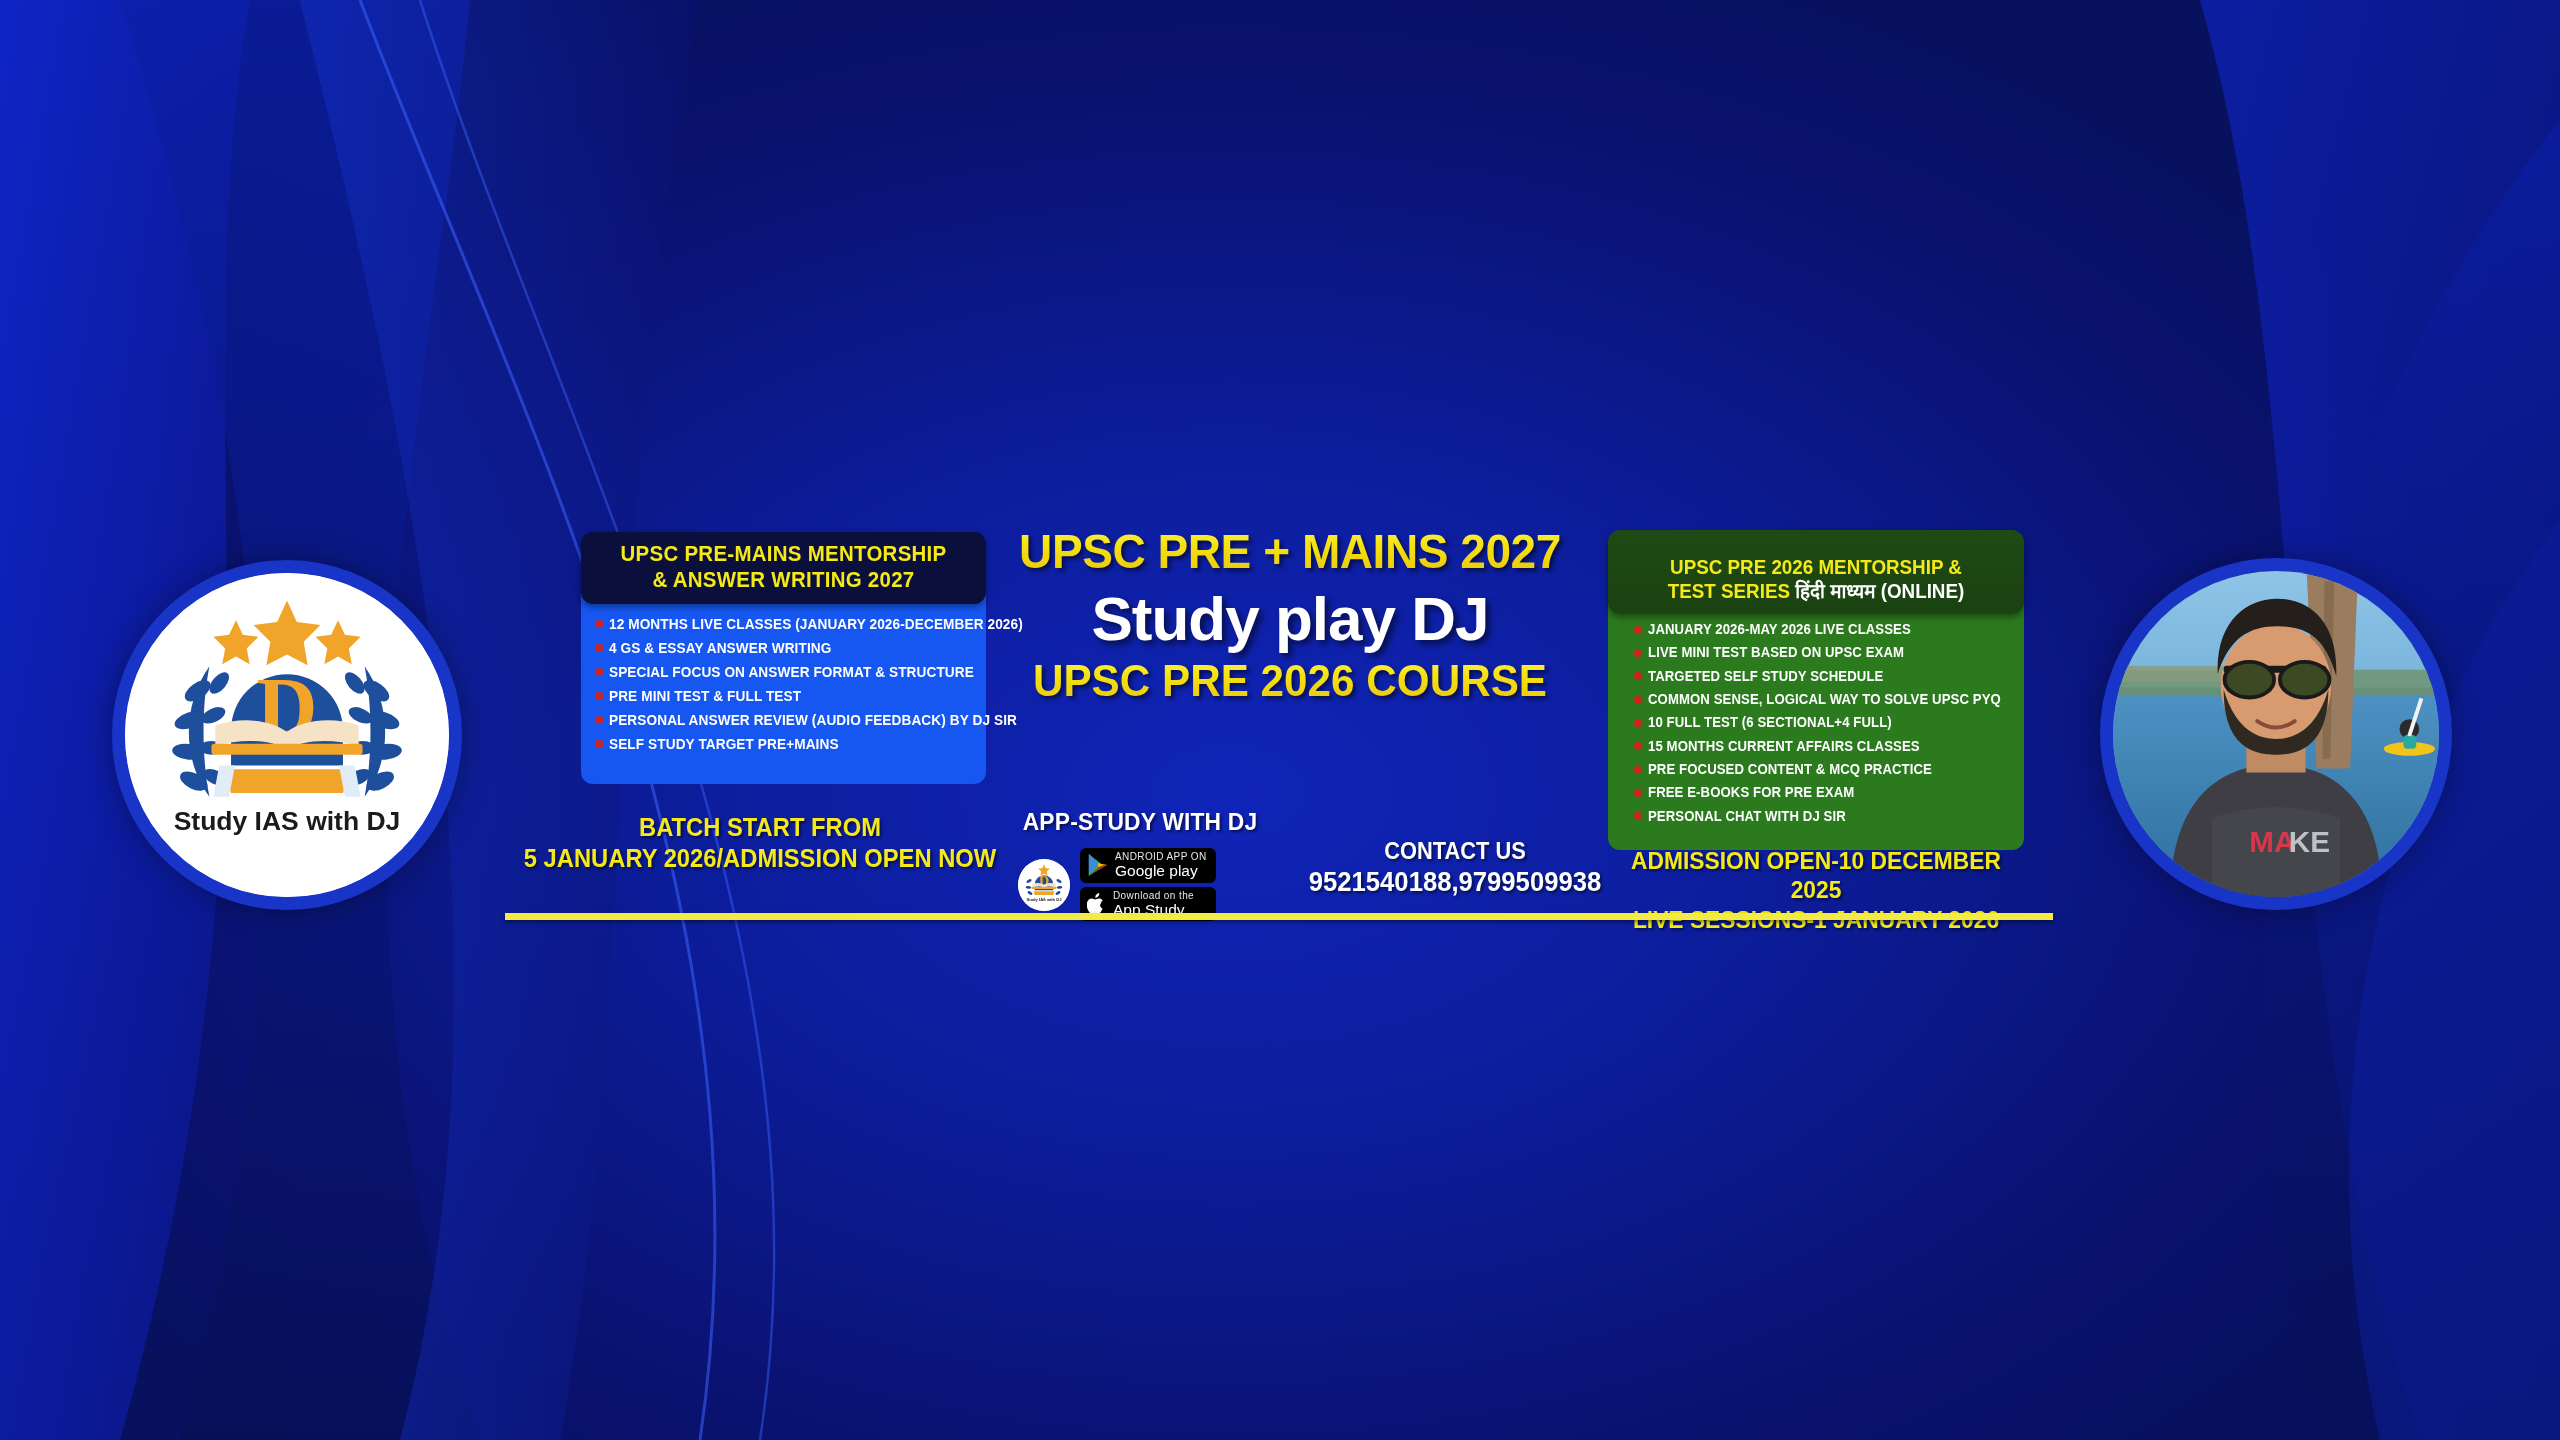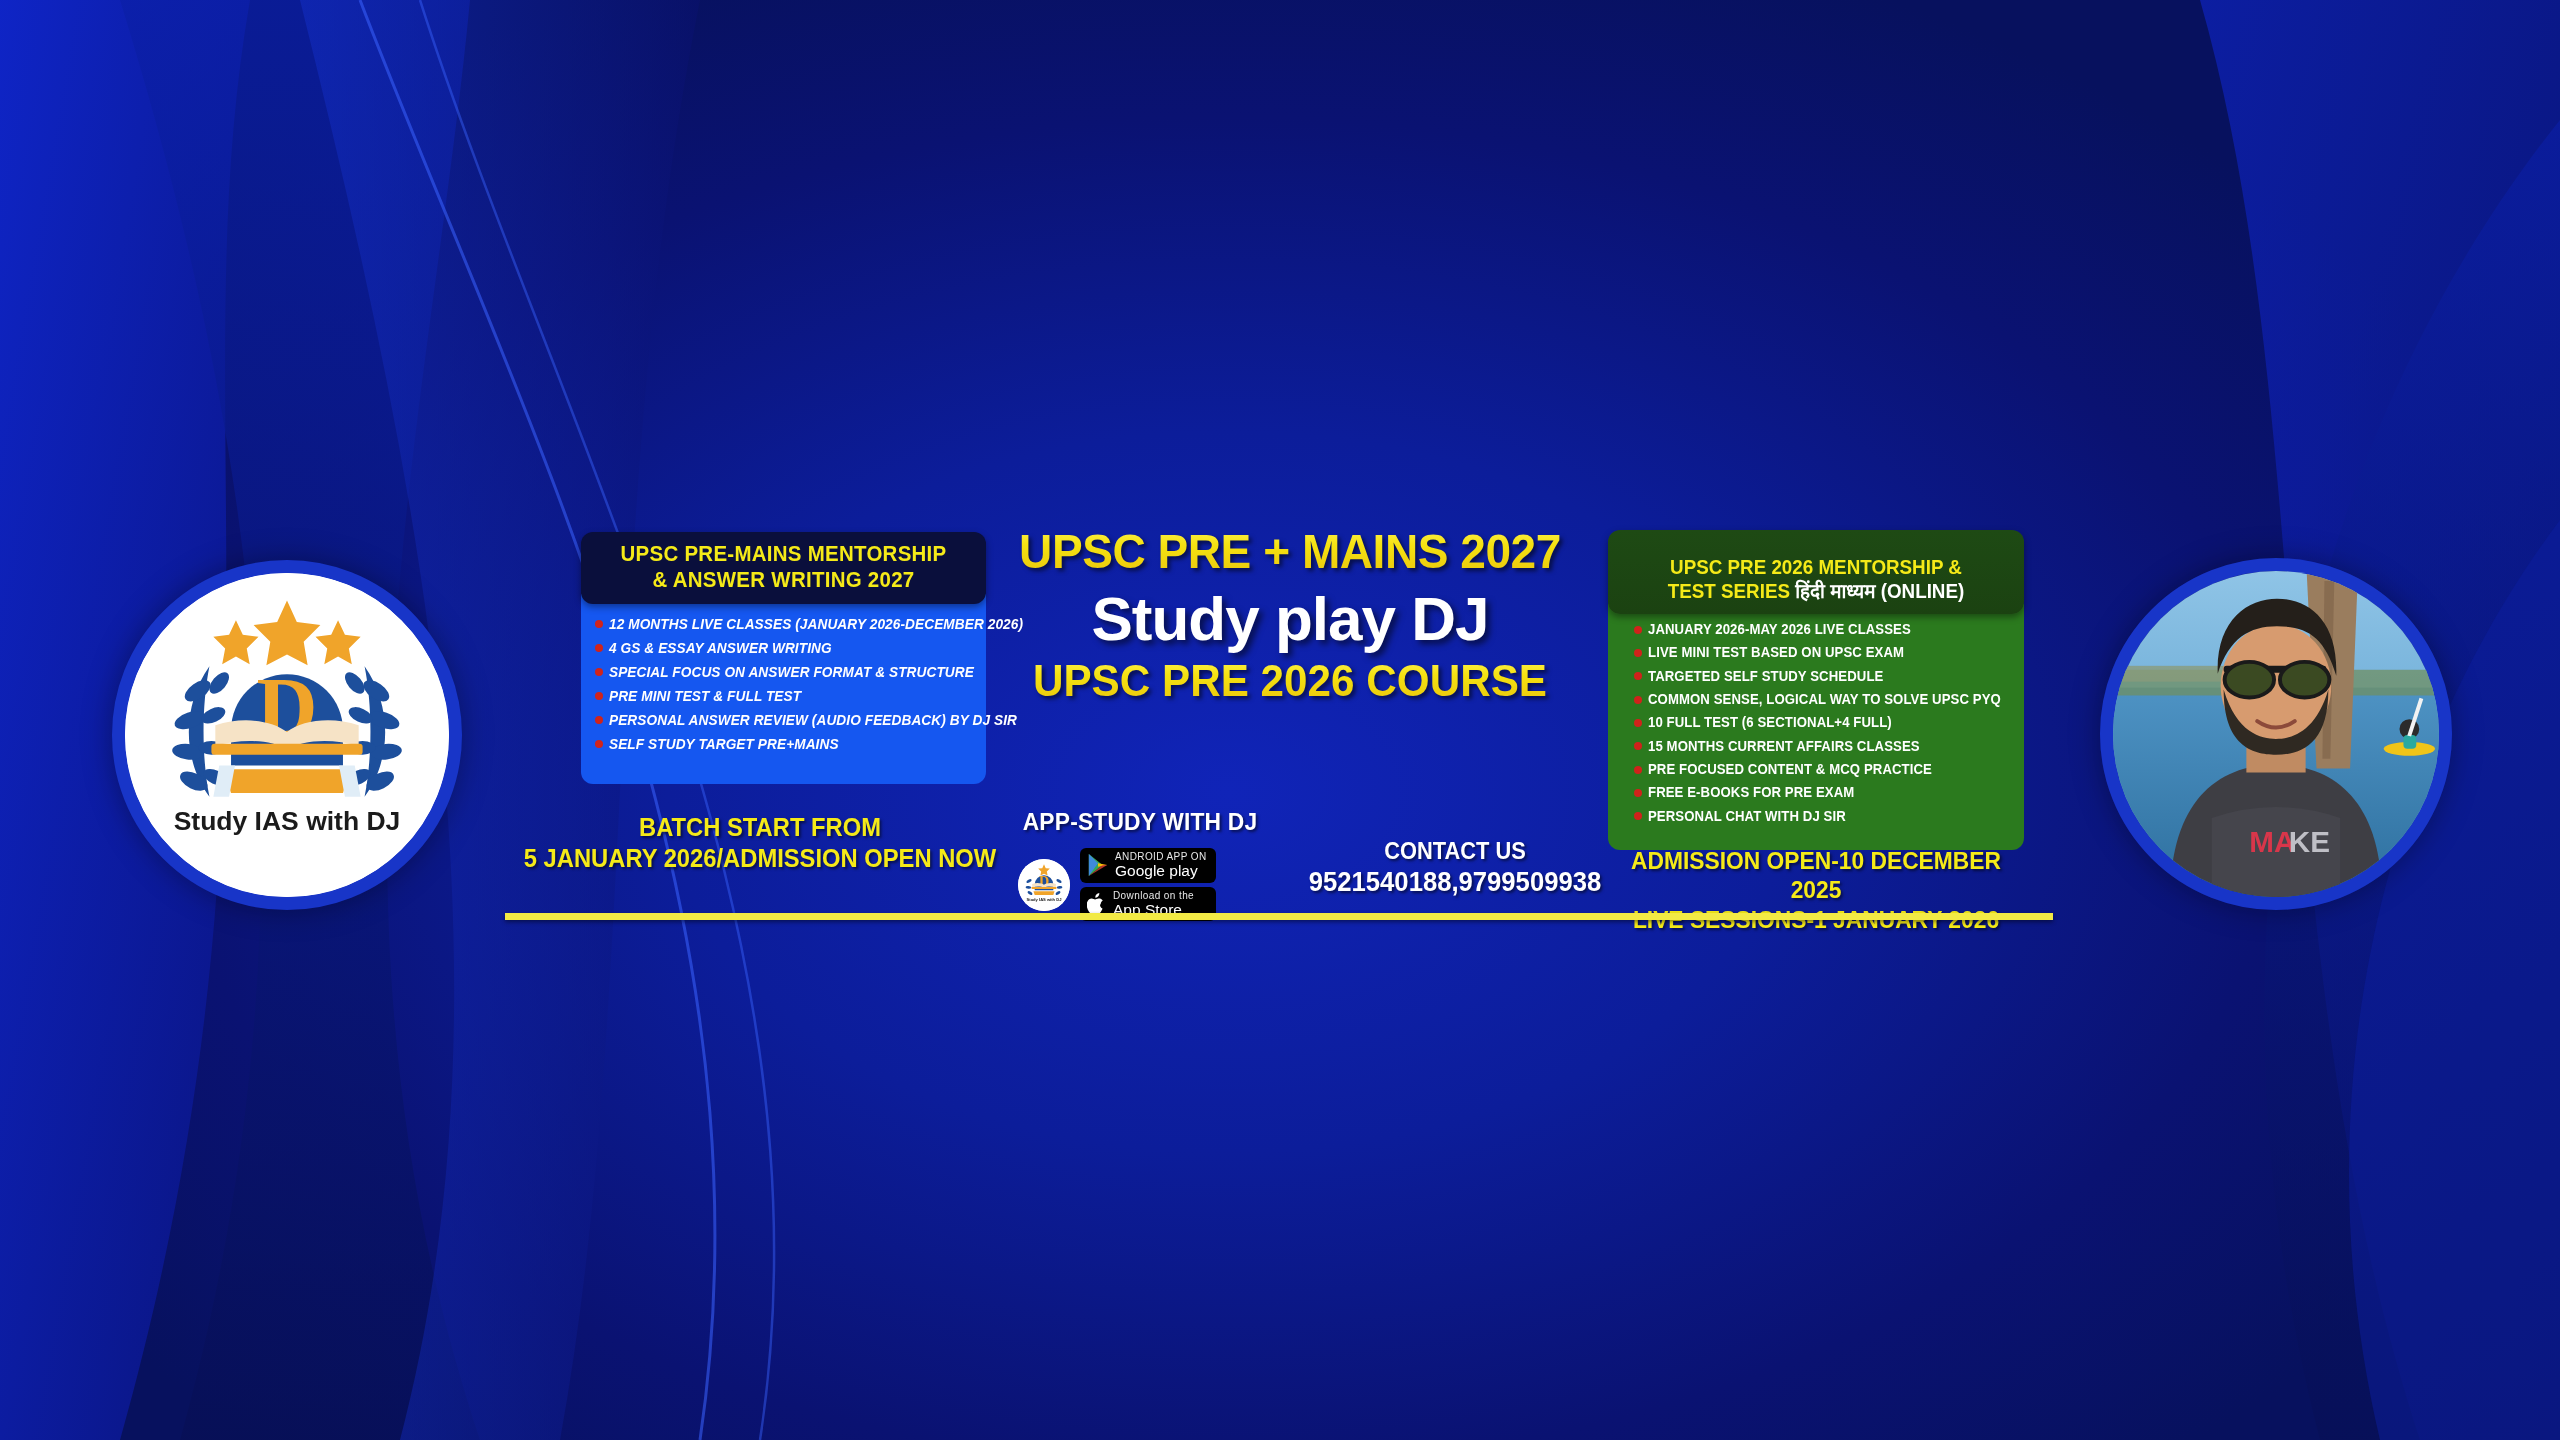--- a/index.html
+++ b/index.html
@@ -58,21 +58,21 @@
     line-height:1.18;
     text-transform:uppercase;
     transform:scaleX(.93);
     white-space:nowrap;
   }
   #left-card-body {
     background:#1557f0;
     border-radius:0 0 12px 12px;
     margin-top:-10px;
     padding:20px 0 26px 14px;
-    position:relative; z-index:1;font-style:italic;
+    position:relative; z-index:1;
   }
   .bullet-row { display:flex; align-items:center; margin-bottom:4px; }
   .bullet-dot {
     width:8px; height:8px; border-radius:50%;
     background:#d0231b; flex:0 0 auto; margin-right:6px;
   }
   .bullet-text {
     color:#ffffff; font-weight:bold;
     font-size:14.5px; line-height:1.38;
     text-transform:uppercase; letter-spacing:.1px;
@@ -387,21 +387,21 @@
           <span class="badge-big">Google play</span>
         </span>
       </div>
       <div class="badge">
         <svg width="20" height="24" viewBox="0 0 20 24">
           <path d="M13.6 12.5c0-2.6 2.1-3.8 2.2-3.9-1.2-1.8-3.1-2-3.8-2-1.6-.2-3.1.9-3.9.9-.8 0-2.1-.9-3.4-.9C2.9 6.6 1.3 7.7.5 9.4c-1.7 3-.4 7.4 1.2 9.8.8 1.2 1.8 2.5 3.1 2.5 1.2 0 1.7-.8 3.2-.8s1.9.8 3.2.8c1.3 0 2.2-1.2 3-2.4.9-1.4 1.3-2.7 1.3-2.8-.1 0-2.5-1-2.5-4z" fill="#fff"></path>
           <path d="M11.3 4.3c.7-.8 1.1-2 1-3.2-1 .1-2.2.7-2.9 1.5-.6.7-1.2 1.9-1 3.1 1.1.1 2.2-.6 2.9-1.4z" fill="#fff"></path>
         </svg>
         <span class="badge-txt">
           <span class="badge-small">Download on the</span>
-          <span class="badge-big">App Store</span>
+          <span class="badge-big">App Study</span>
         </span>
       </div>
     </div>
   </div>
 
   <div id="contact-block">
     <div id="contact-title">CONTACT US</div>
     <div id="contact-number">9521540188,9799509938</div>
   </div>
 

